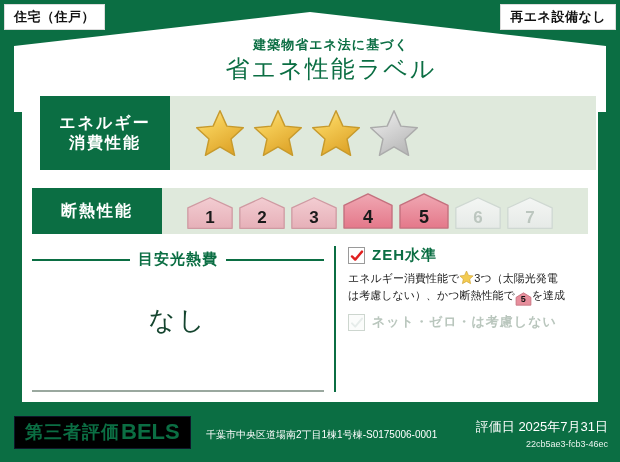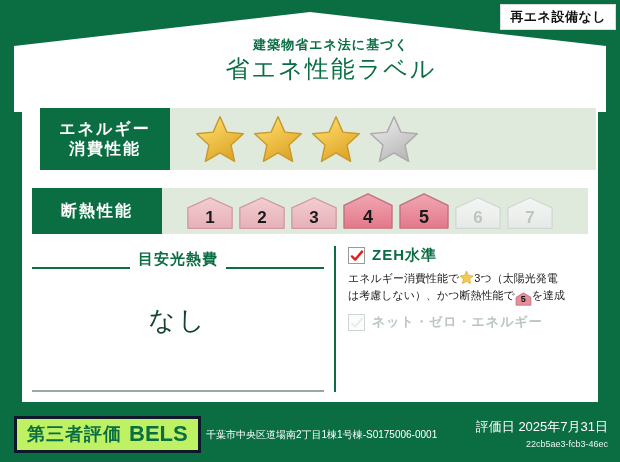--- a/index.html
+++ b/index.html
@@ -68,21 +68,21 @@
     text-align:center;
   }
   .perf-value{
     background:#dfe9dc;
     flex:1;
     display:flex;align-items:center;
     padding-left:24px;
     box-sizing:border-box;
   }
 
-  #row-energy{top:12px;width:556px;height:62px;padding-left:8px;}
+  #row-energy{top:0;width:556px;height:74px;padding-left:8px;}
   #row-insul{top:92px;width:556px;height:46px;}
 
   
   .stars{display:flex;align-items:center;gap:6px;}
   .star{width:52px;height:50px;display:block;}
 
   
   .houses{display:flex;align-items:flex-end;gap:4px;}
   .house{
     position:relative;
@@ -95,21 +95,21 @@
   .house svg{position:absolute;left:0;top:0;width:100%;height:100%;}
   .house span{position:relative;z-index:2;}
 
   
   .cost-box{
     position:absolute;left:10px;top:150px;width:292px;height:146px;
     box-sizing:border-box;
     border-bottom:2px solid #9aa89f;
   }
   .cost-head{
-    display:flex;align-items:flex-end;justify-content:center;
+    display:flex;align-items:center;justify-content:center;
     gap:8px;margin-top:4px;
   }
   .cost-head .rule{flex:1;height:2px;background:#0b6e43;}
   .cost-head .txt{
     font-size:15px;font-weight:bold;color:#0b6e43;letter-spacing:1px;
     white-space:nowrap;
   }
   .cost-value{
     text-align:center;font-size:26px;color:#15452f;font-weight:normal;
     margin-top:34px;letter-spacing:3px;
@@ -151,24 +151,24 @@
     font-size:13px;color:#b9c6bd;font-weight:bold;letter-spacing:1px;
   }
 
   
   .footer{
     position:absolute;left:0;bottom:0;width:620px;height:56px;
     background:#0b6e43;
   }
   .bels-badge{
     position:absolute;left:14px;top:10px;
-    background:#bef264;
+    background:#000000;
     padding:4px 10px 5px 10px;
-    display:flex;align-items:center;gap:7px;
-    border:3px solid #0f172a;
+    display:flex;align-items:center;gap:1px;
+    border:1px solid #0f172a;
   }
   .bels-jp{font-size:18px;font-weight:bold;color:#0b6e43;letter-spacing:1px;line-height:1;}
   .bels-en{font-size:22px;font-weight:bold;color:#0b6e43;letter-spacing:0px;line-height:1;}
   .footer-addr{
     position:absolute;left:206px;top:22px;
     color:#ffffff;font-size:10px;letter-spacing:0px;
     white-space:nowrap;
   }
   .footer-date{
     position:absolute;right:12px;top:12px;
@@ -182,20 +182,21 @@
 
 <div id="label">
 
   <div class="roof"></div>
 
   <div class="title-wrap">
     <div class="title-sub">建築物省エネ法に基づく</div>
     <div class="title-main">省エネ性能ラベル</div>
   </div>
 
+  <div class="corner-tag left">住宅（住戸）</div>
   <div class="corner-tag right">再エネ設備なし</div>
 
   <div class="body-panel">
 
     <div class="perf-row" id="row-energy">
       <div class="perf-label">
         <span>エネルギー</span>
         <span>消費性能</span>
       </div>
       <div class="perf-value">
@@ -365,21 +366,21 @@
         <span>は考慮しない）、かつ断熱性能で</span><span class="mini-house"><svg viewBox="0 0 20 17">
               <path d="M1 6.5 L10 1 L19 6.5 L19 16 L1 16 Z" fill="#e78e9c" stroke="#c4707e" stroke-width="1"></path>
             </svg><i>5</i></span><span>を達成</span>
       </div>
       <div class="zeh-line zeh-nze">
         <span class="chk off">
           <svg viewBox="0 0 14 14" aria-hidden="true">
               <path d="M2 7.4 L5.2 10.6 L12 2.6" fill="none" stroke="#e6ecea" stroke-width="2" stroke-linecap="round" stroke-linejoin="round"></path>
             </svg>
         </span>
-        <span>ネット・ゼロ・エネルギー</span>
+        <span>ネット・ゼロ・は考慮しない</span>
       </div>
     </div>
 
   </div>
 
   <div class="footer">
     <div class="bels-badge">
       <span class="bels-jp">第三者評価</span>
       <span class="bels-en">BELS</span>
     </div>

